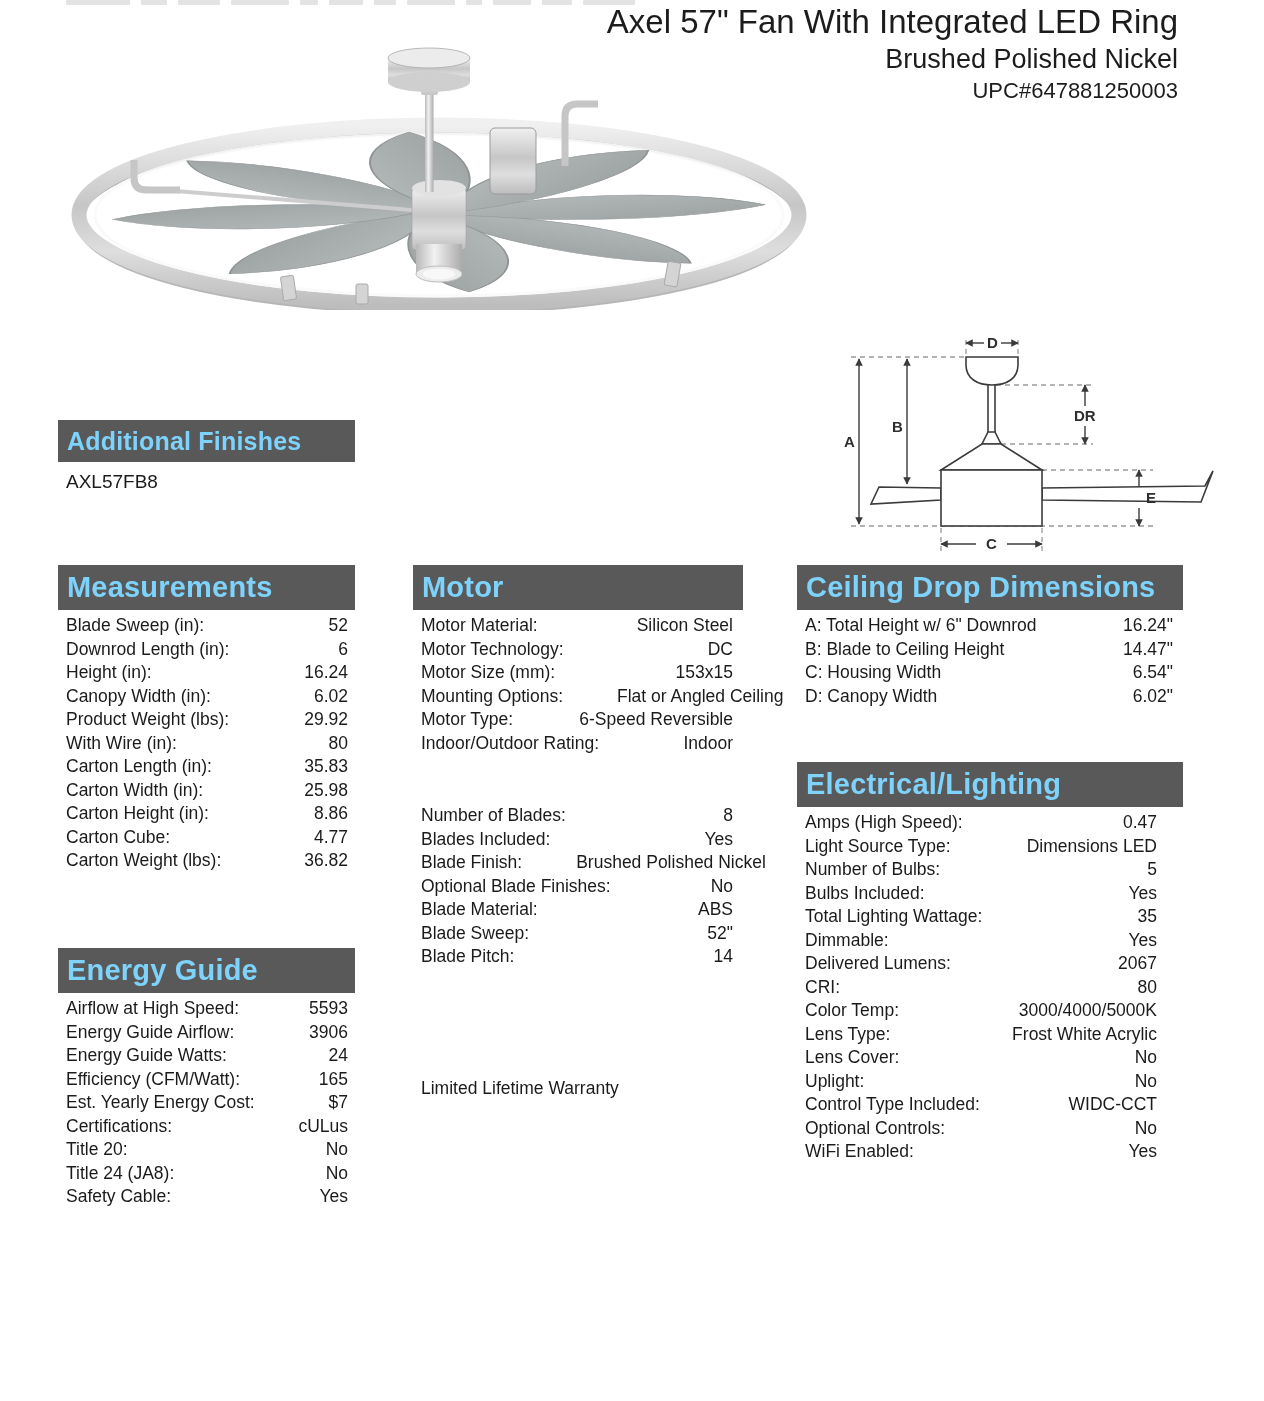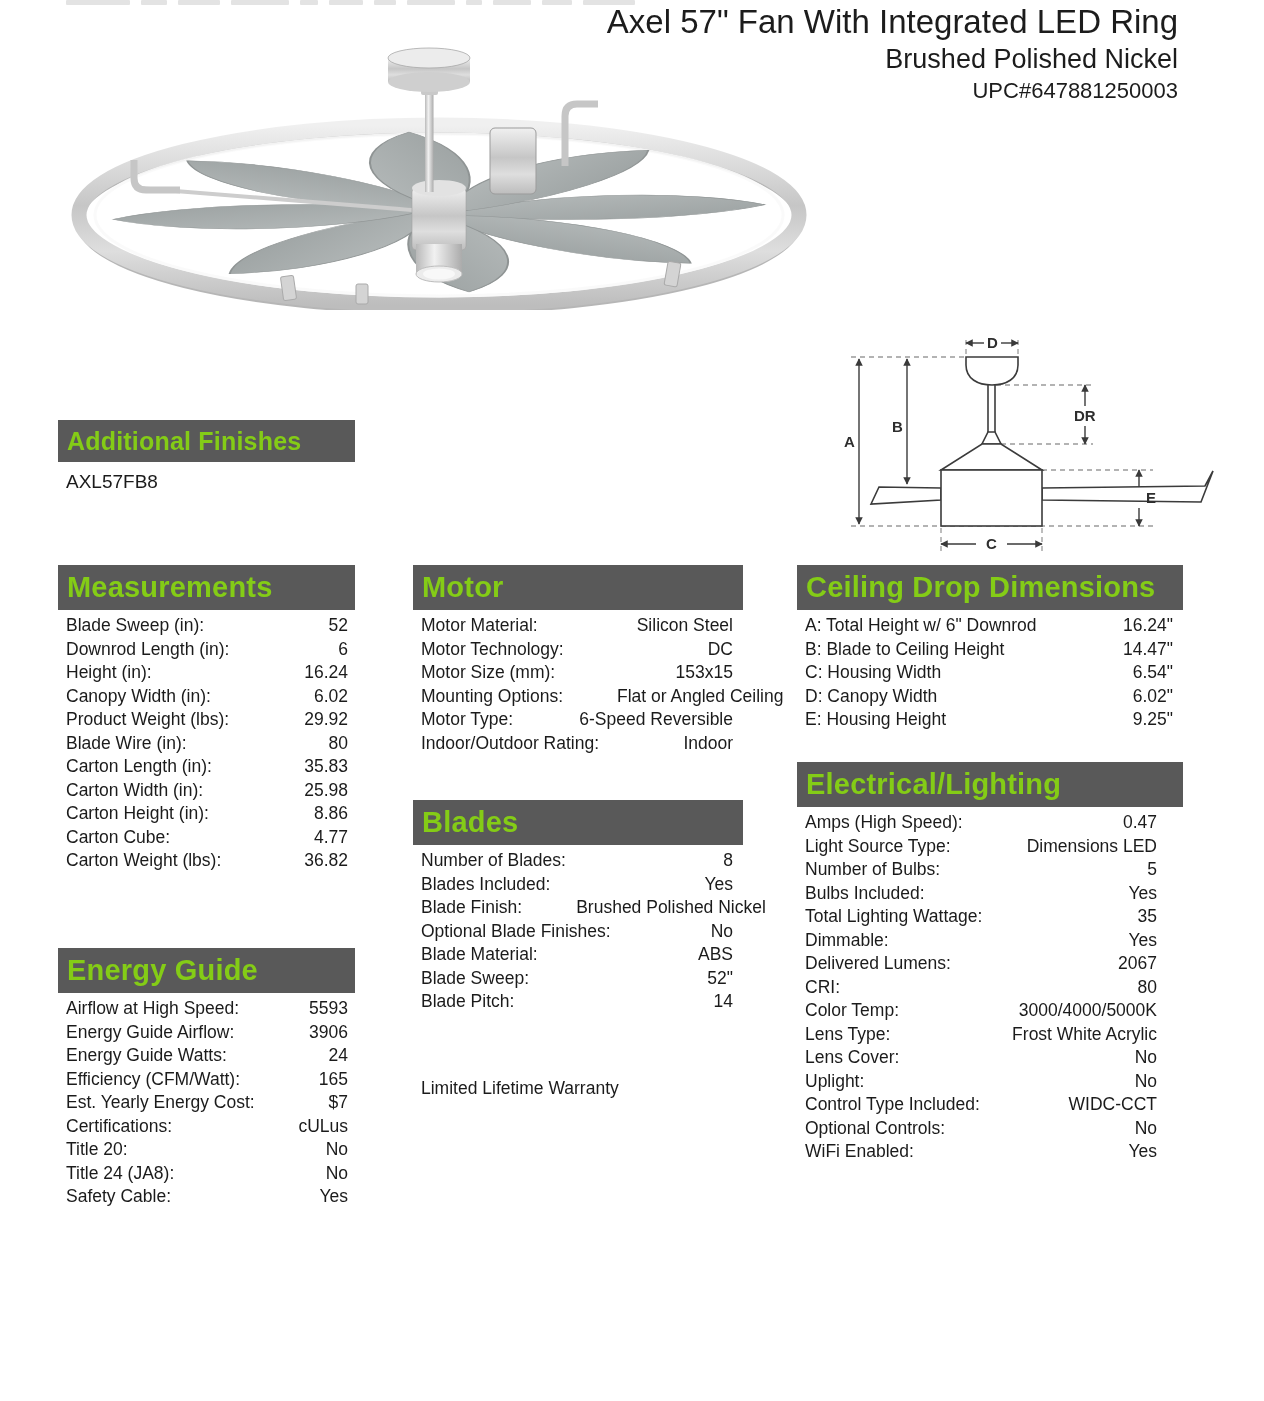--- a/index.html
+++ b/index.html
@@ -16,21 +16,21 @@
   .titleblock .t1{font-size:33px;line-height:40px;white-space:nowrap;}
   .titleblock .t2{font-size:27px;line-height:34px;}
   .titleblock .t3{font-size:22px;line-height:29px;}
 
   svg.fan{position:absolute;left:60px;top:38px;}
   svg.diagram{position:absolute;left:835px;top:330px;}
 
   
   .spec{position:absolute;}
   .hdr{
-    margin:0;background:#595959;color:#84cc16;
+    margin:0;background:#595959;color:#7dd3fc;
     font-size:29px;font-weight:bold;line-height:32px;
     padding:6px 9px 7px 9px;letter-spacing:.2px;white-space:nowrap;overflow:hidden;
   }
   .hdr.small{font-size:25px;line-height:28px;padding:7px 9px;}
   .rows{padding:4px 10px 0 8px;}
   .rows.tight-right{padding-right:7px;}
   .rows.wide-right{padding-right:26px;}
   .row{display:flex;justify-content:space-between;align-items:baseline;
        font-size:17.5px;line-height:23.5px;white-space:nowrap;gap:44px;}
   .row .lbl{text-align:left;}
@@ -205,21 +205,21 @@
       </div>
         <div class="row">
         <span class="lbl">Canopy Width (in):</span>
         <span class="val">6.02</span>
       </div>
         <div class="row">
         <span class="lbl">Product Weight (lbs):</span>
         <span class="val">29.92</span>
       </div>
         <div class="row">
-        <span class="lbl">Blade Wire (in):</span>
+        <span class="lbl">With Wire (in):</span>
         <span class="val">80</span>
       </div>
         <div class="row">
         <span class="lbl">Carton Length (in):</span>
         <span class="val">35.83</span>
       </div>
         <div class="row">
         <span class="lbl">Carton Width (in):</span>
         <span class="val">25.98</span>
       </div>
@@ -304,21 +304,20 @@
         <span class="val">6-Speed Reversible</span>
       </div>
         <div class="row">
         <span class="lbl">Indoor/Outdoor Rating:</span>
         <span class="val">Indoor</span>
       </div>
       </div>
   </section>
 
   <section class="spec" style="left:413px;top:800px;width:330px">
-    <h2 class="hdr">Blades</h2>
     <div class="rows">
         <div class="row">
         <span class="lbl">Number of Blades:</span>
         <span class="val">8</span>
       </div>
         <div class="row">
         <span class="lbl">Blades Included:</span>
         <span class="val">Yes</span>
       </div>
         <div class="row">
@@ -360,24 +359,20 @@
         <span class="val">14.47"</span>
       </div>
         <div class="row">
         <span class="lbl">C: Housing Width</span>
         <span class="val">6.54"</span>
       </div>
         <div class="row">
         <span class="lbl">D: Canopy Width</span>
         <span class="val">6.02"</span>
       </div>
-        <div class="row">
-        <span class="lbl">E: Housing Height</span>
-        <span class="val">9.25"</span>
-      </div>
       </div>
   </section>
 
   <section class="spec" style="left:797px;top:762px;width:386px">
     <h2 class="hdr">Electrical/Lighting</h2>
     <div class="rows wide-right">
         <div class="row">
         <span class="lbl">Amps (High Speed):</span>
         <span class="val">0.47</span>
       </div>

